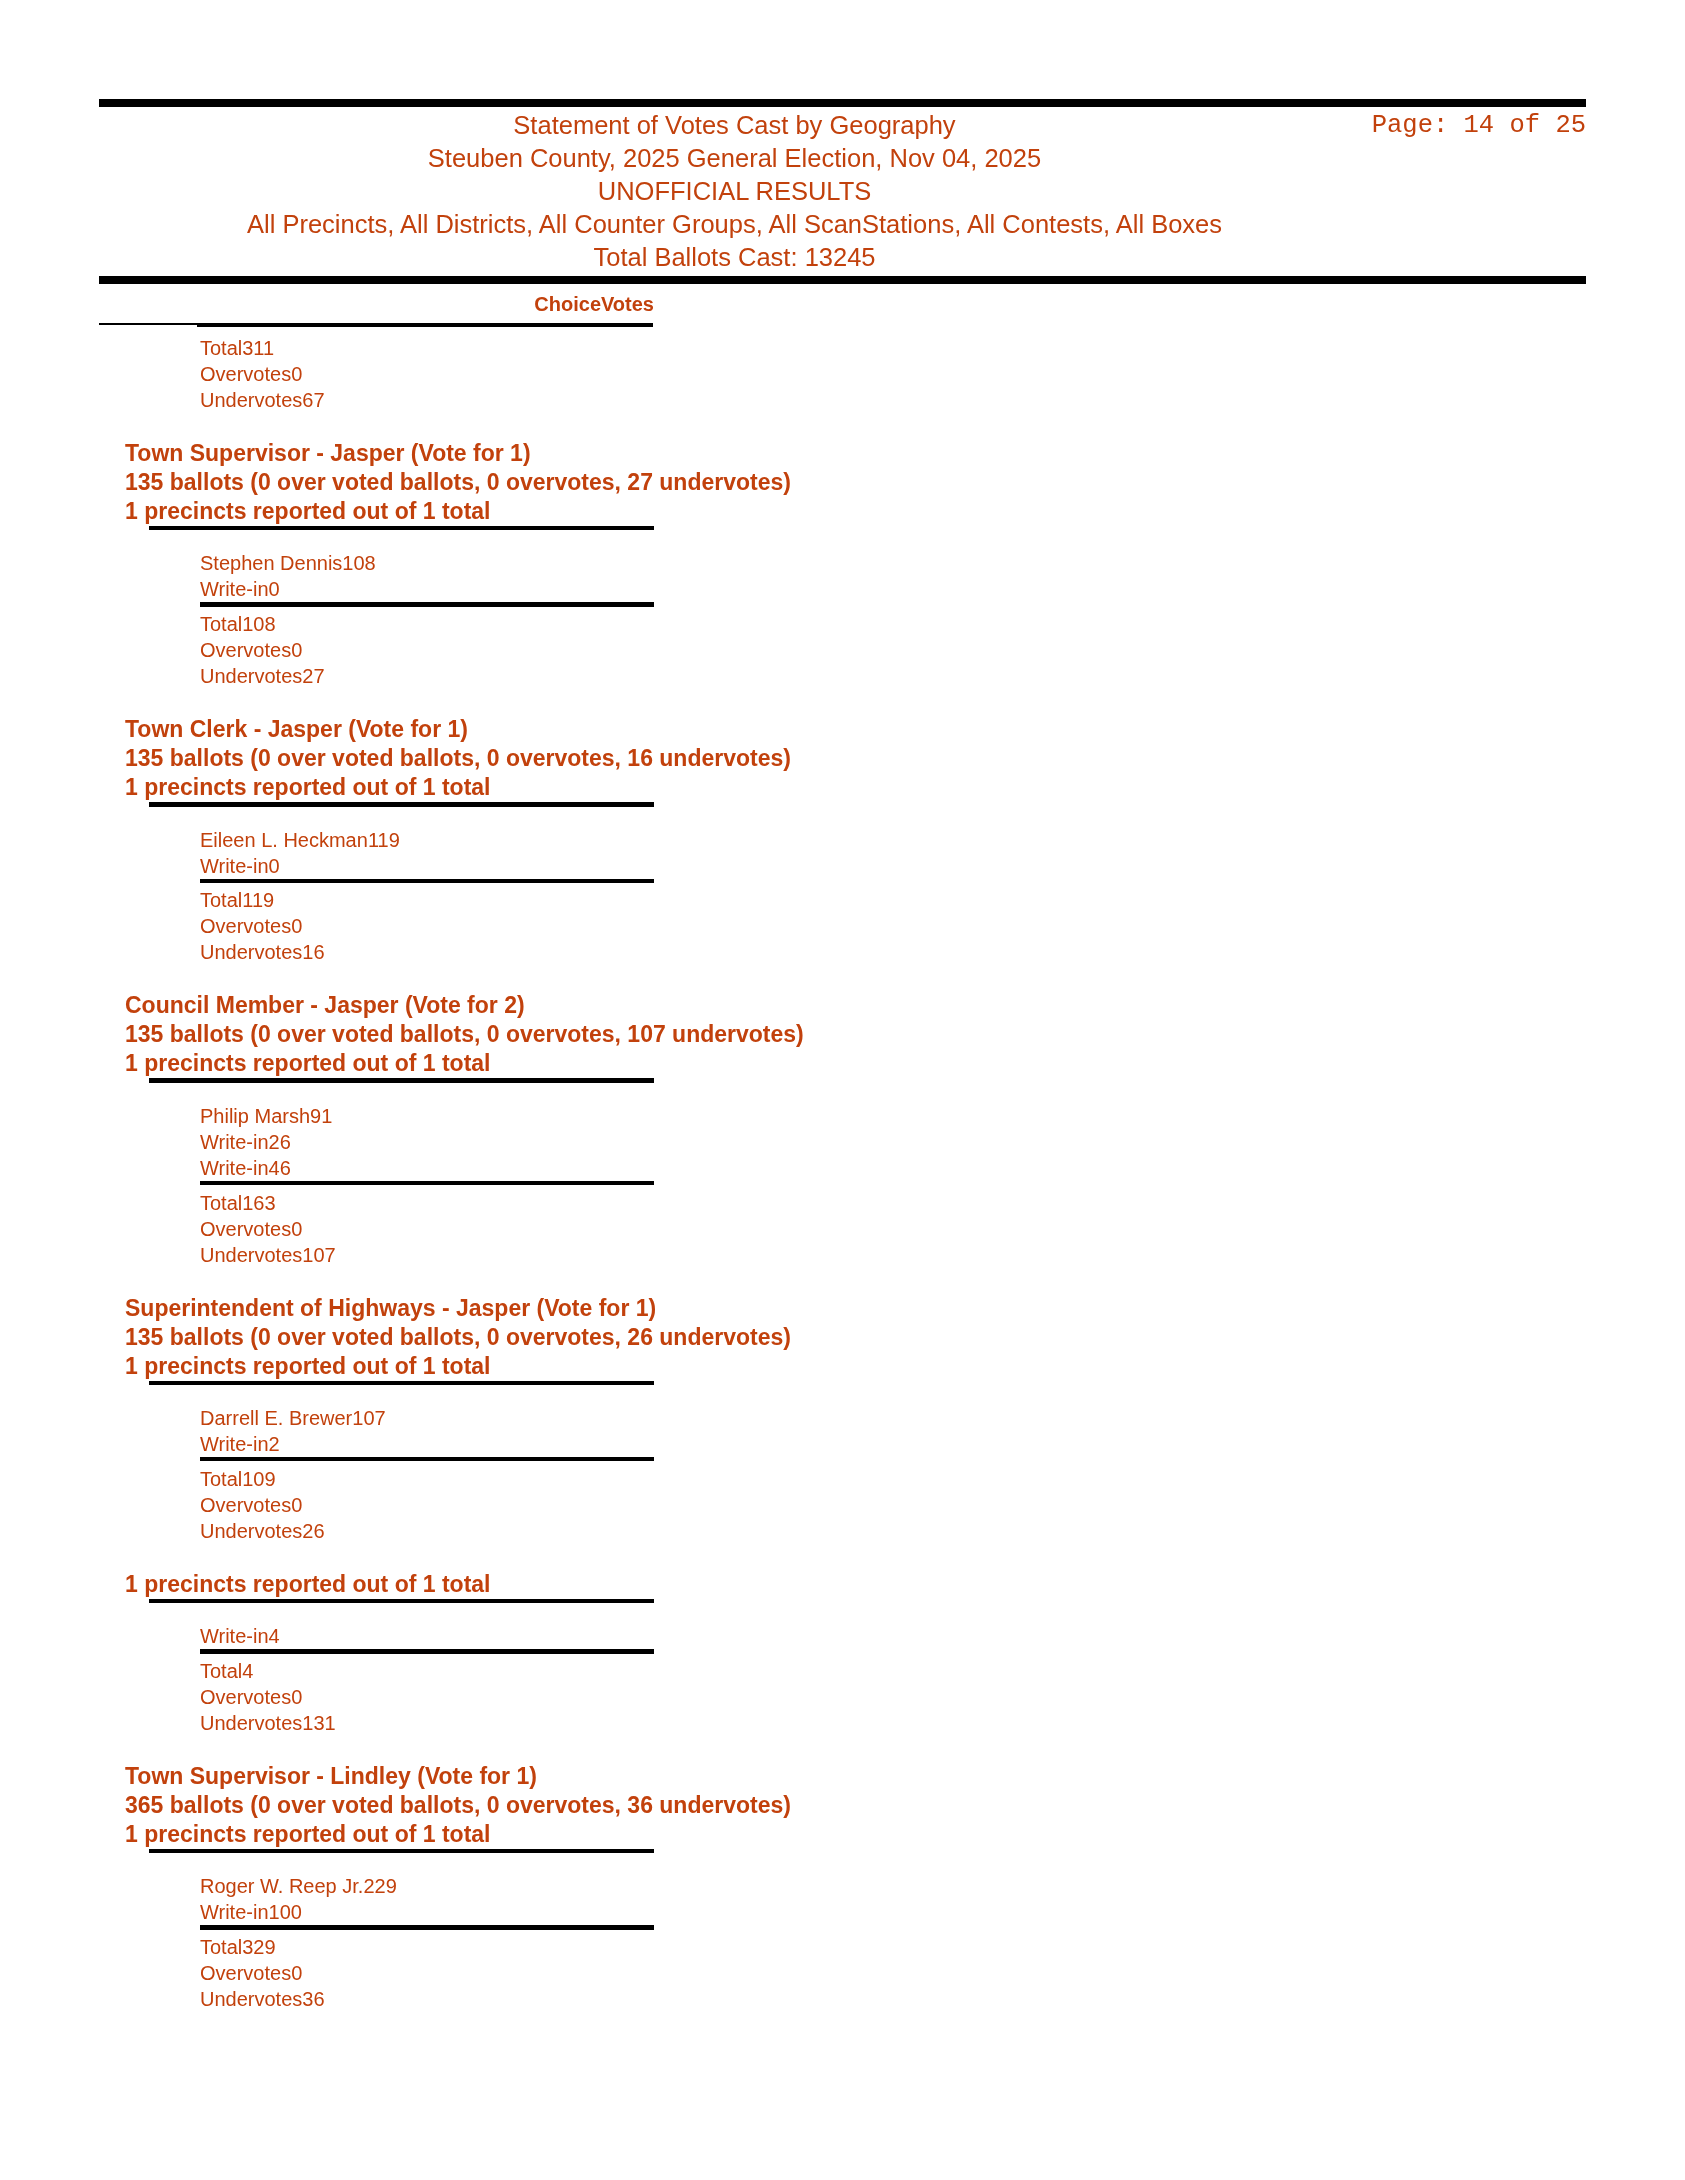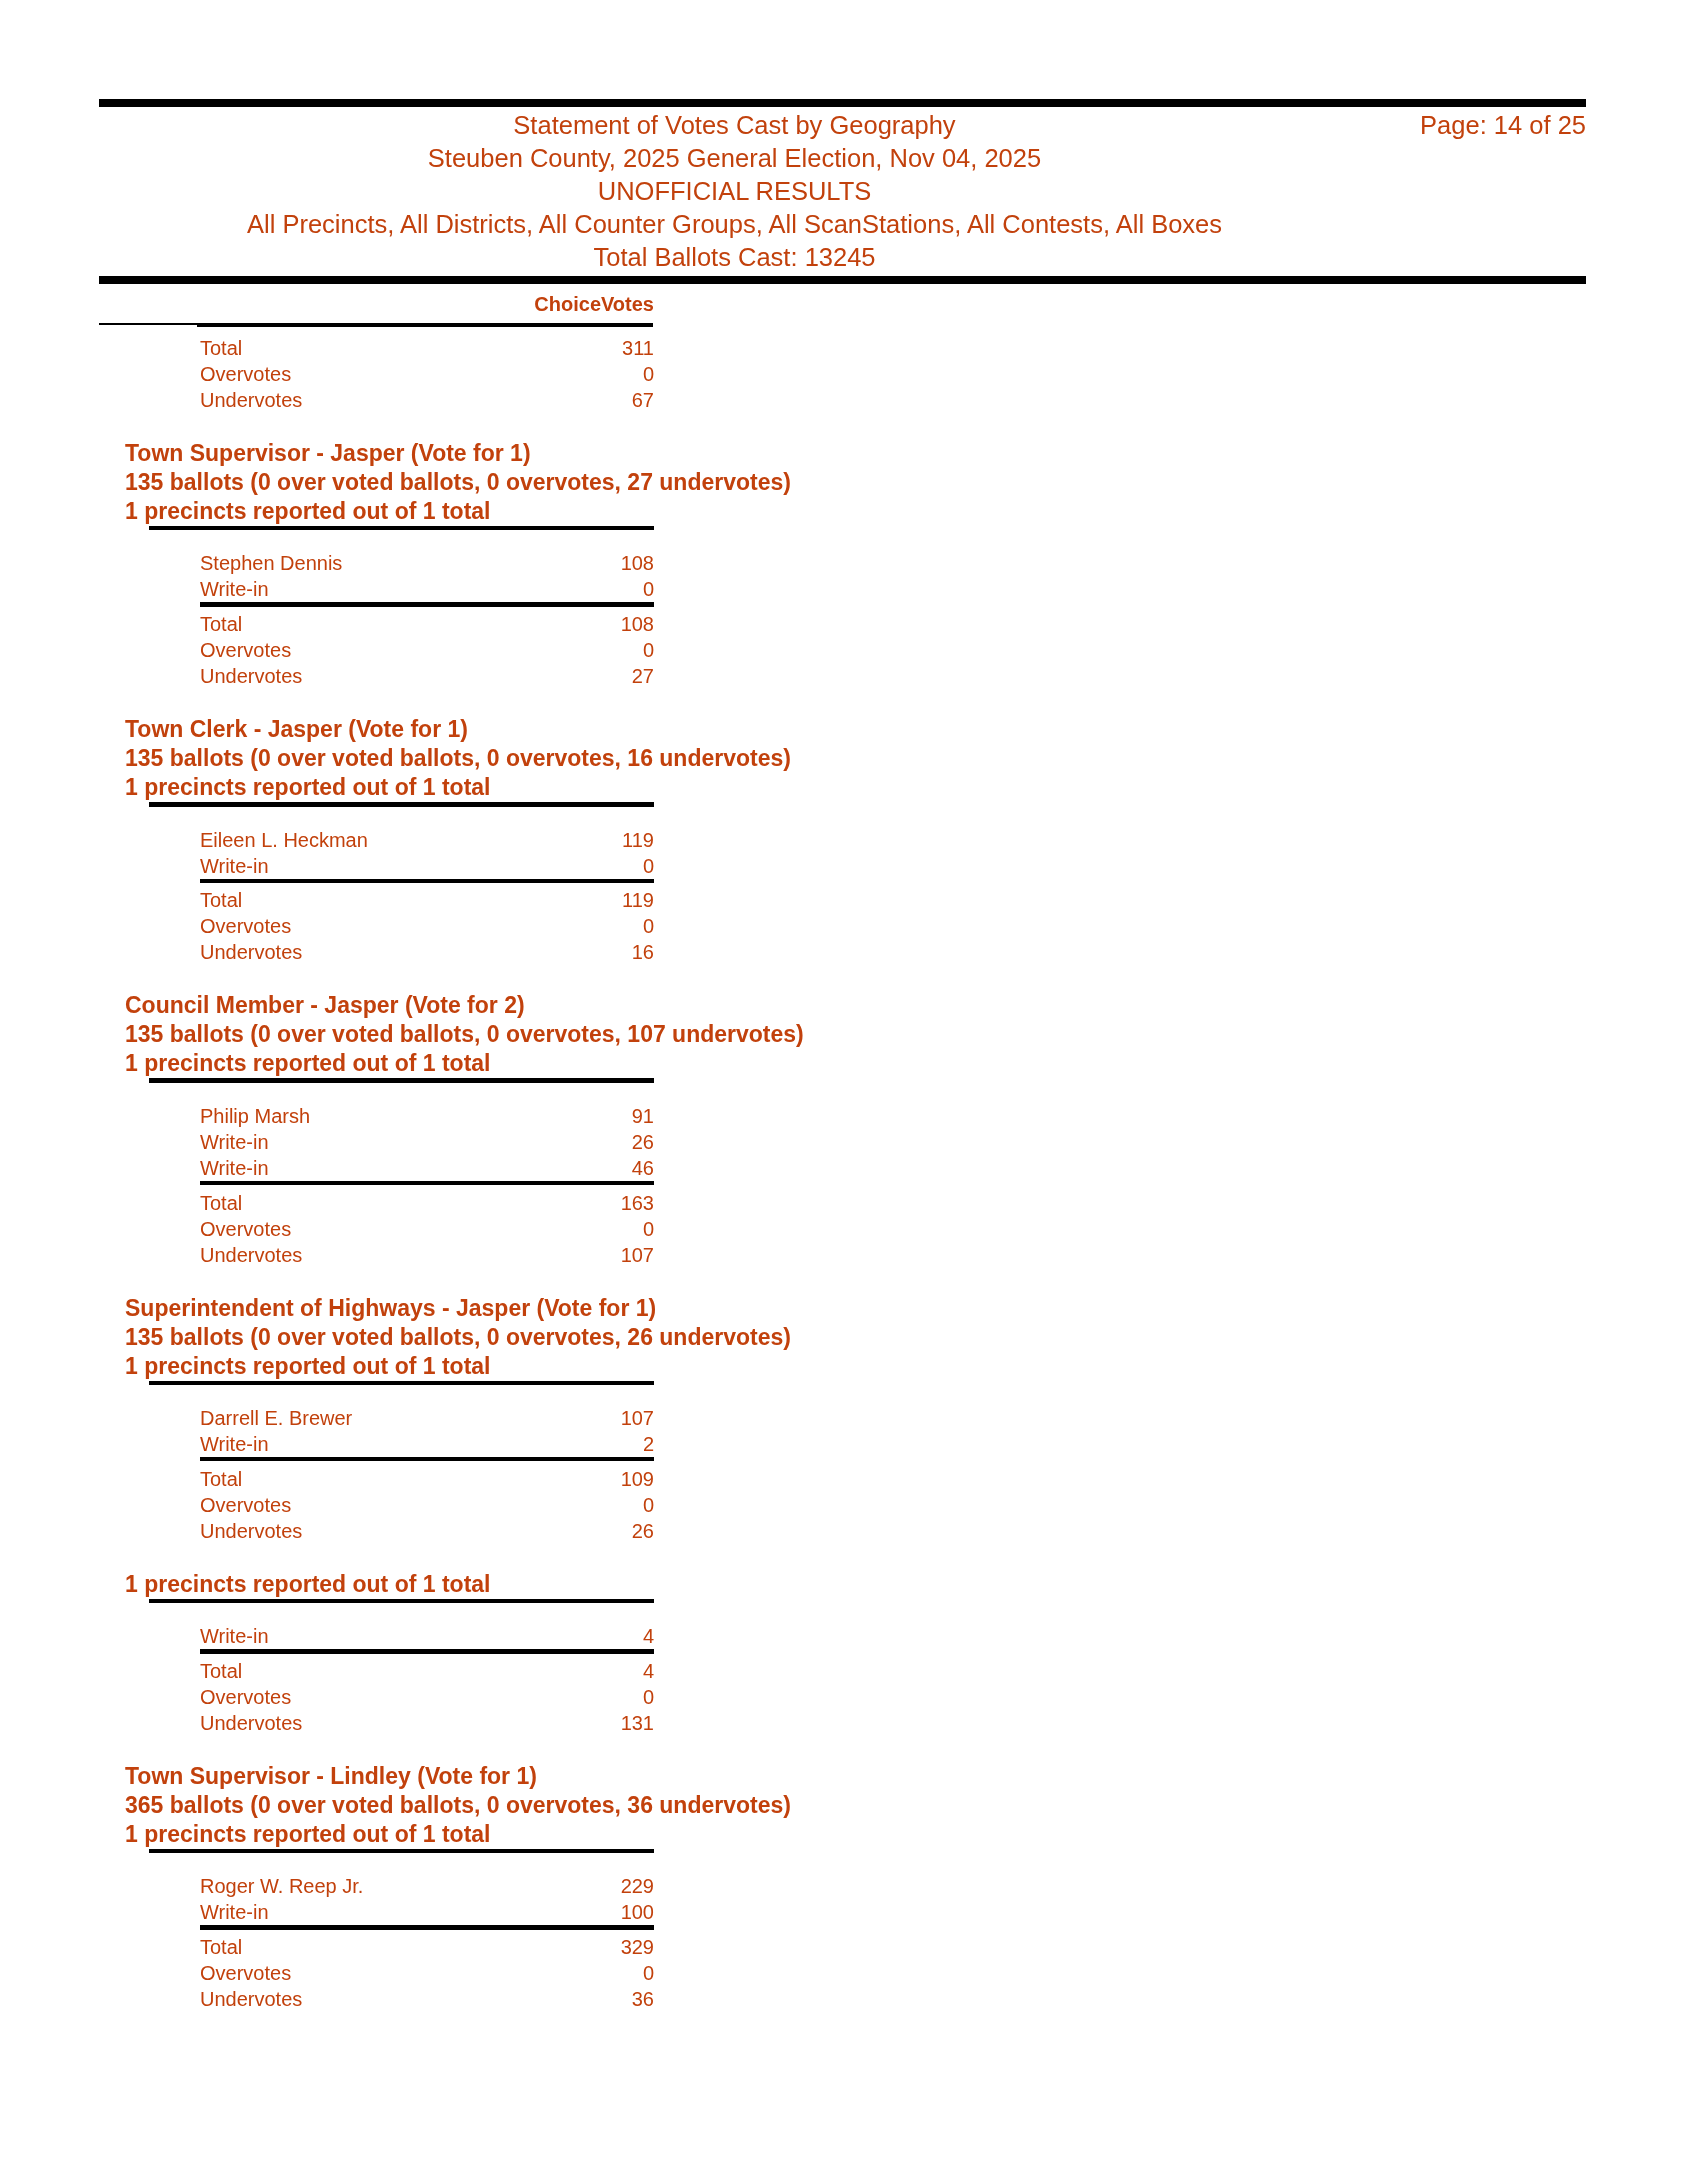--- a/index.html
+++ b/index.html
@@ -15,35 +15,35 @@
   }
   .content{margin-left:99px;width:1487px;}
   .bar{height:8px;background:#000000;}
   .report-header{position:relative;height:169px;}
   .header-center{
     width:1271px;text-align:center;
     font-size:25.5px;line-height:33px;padding-top:1.8px;
   }
   .page-label{
     position:absolute;top:1.8px;right:0;
-    font-size:25.5px;line-height:33px;text-align:center;
+    font-size:25.5px;line-height:33px;text-align:center;font-family:Liberation Mono, monospace;
   }
   .col-header{
     display:flex;justify-content:flex-end;
     width:454px;margin:9.7px 0 0 101px;
     font-size:20px;font-weight:700;line-height:21px;
   }
   .header-rule{display:flex;align-items:flex-start;width:555px;margin-top:8px;}
   .header-rule .thin{width:98px;height:2.6px;background:#000;}
   .header-rule .thick{width:456px;height:4.4px;background:#000;}
   .table-rows{
     margin-left:101px;width:454px;
     font-size:20px;line-height:26px;
   }
-  .table-rows .row{display:flex;justify-content:space-between;gap:24px;}
+  .table-rows .row{display:flex;}
   .continuation{padding-top:8px;}
   .contest{margin-top:26px;}
   .contest-heading{
     margin-left:26px;
     font-size:23px;font-weight:700;line-height:29px;
   }
   .rule-a{margin-left:50px;width:505px;height:4.4px;background:#000;}
   .candidates{padding-top:20px;}
   .rule-b{margin-left:101px;width:454px;height:4.4px;background:#000;}
   .totals{padding-top:4.4px;}

